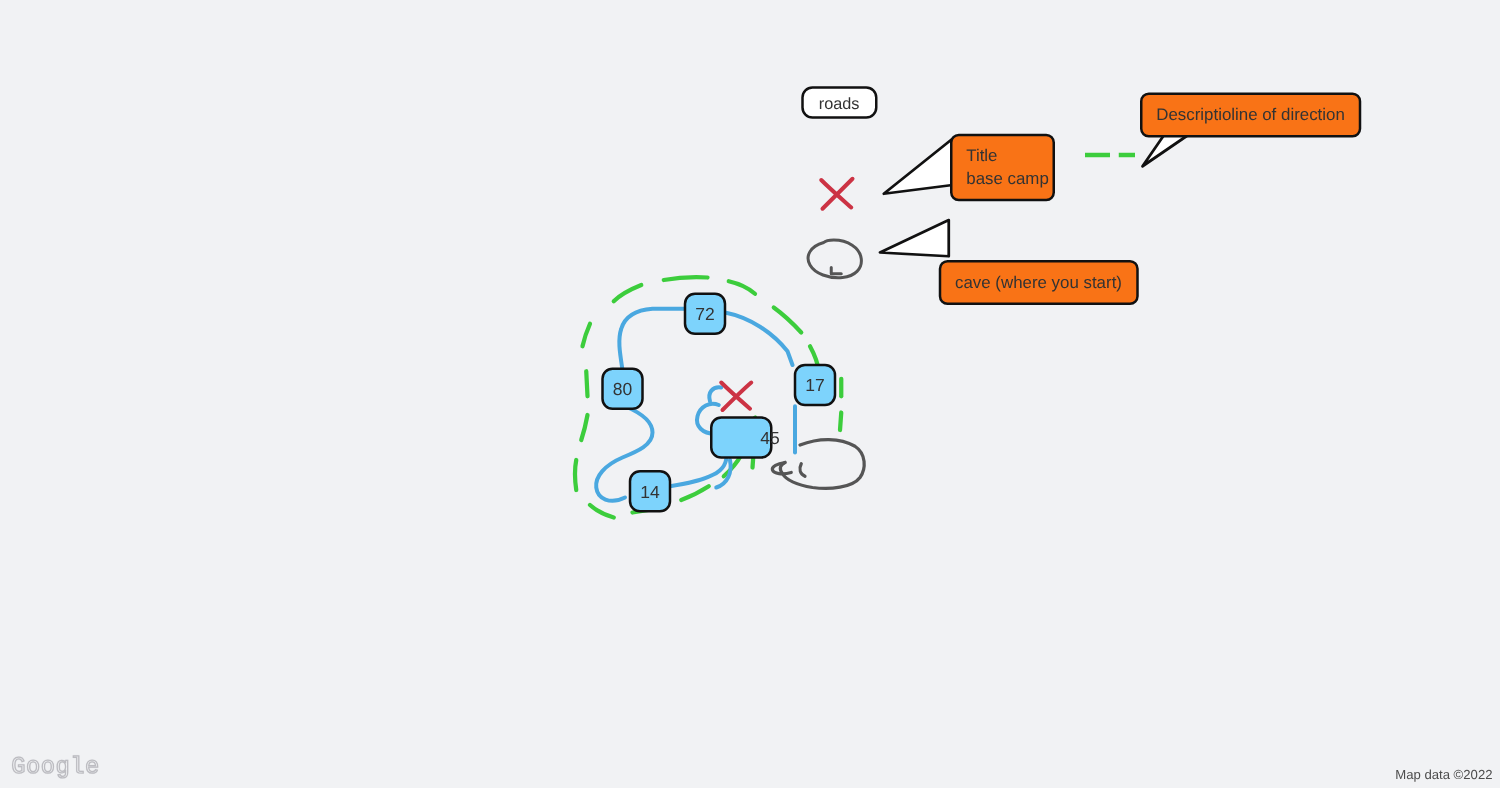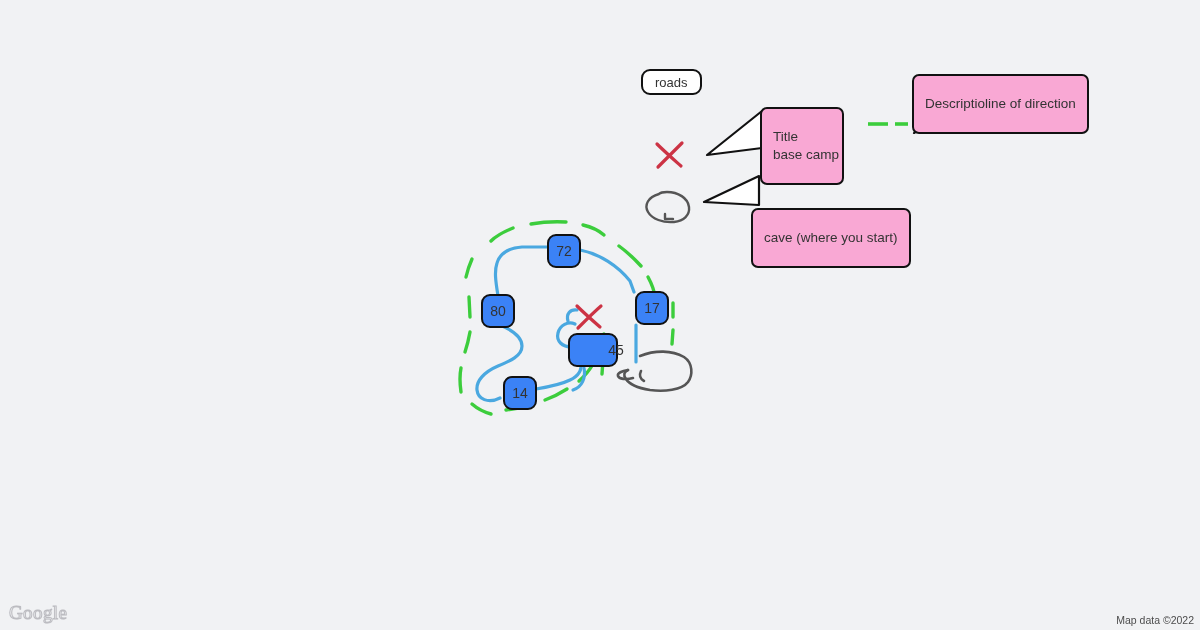--- a/index.html
+++ b/index.html
@@ -25,21 +25,21 @@
   .svg-layer {
     position: absolute;
     top: 0;
     left: 0;
     width: 1200px;
     height: 630px;
   }
   
   .marker {
     position: absolute;
-    background: #3b82f6;
+    background: #7dd3fc;
     border: 2.5px solid #111111;
     border-radius: 9px;
     font-size: 14px;
     color: #333333;
     display: flex;
     align-items: center;
     justify-content: center;
     box-sizing: border-box;
     line-height: 1;
   }
@@ -59,40 +59,40 @@
     display: flex;
     align-items: center;
     justify-content: center;
     padding: 0 12px;
     box-sizing: border-box;
     height: 26px;
   }
   
   .callout {
     position: absolute;
-    background: #f9a8d4;
+    background: #f97316;
     border: 2.5px solid #111111;
     border-radius: 7px;
     box-sizing: border-box;
-    padding: 19px 11px;
+    padding: 7px 11px;
     font-size: 13.5px;
     color: #333333;
     z-index: 6;
   }
   .callout .line {
     white-space: nowrap;
     line-height: 1.33;
   }
   
   .google-wm {
     position: absolute;
     left: 9px;
     bottom: 6px;
     font-size: 19px;
-    font-family: Liberation Serif, serif;
+    font-family: Liberation Mono, monospace;
     color: #f1f2f4;
     letter-spacing: 0.4px;
     -webkit-text-stroke: 1px #bcbcc1;
     text-shadow: 0 0 1px #c6c6cb;
     user-select: none;
     text-align: right;
   }
   .mapdata {
     position: absolute;
     right: 6px;

